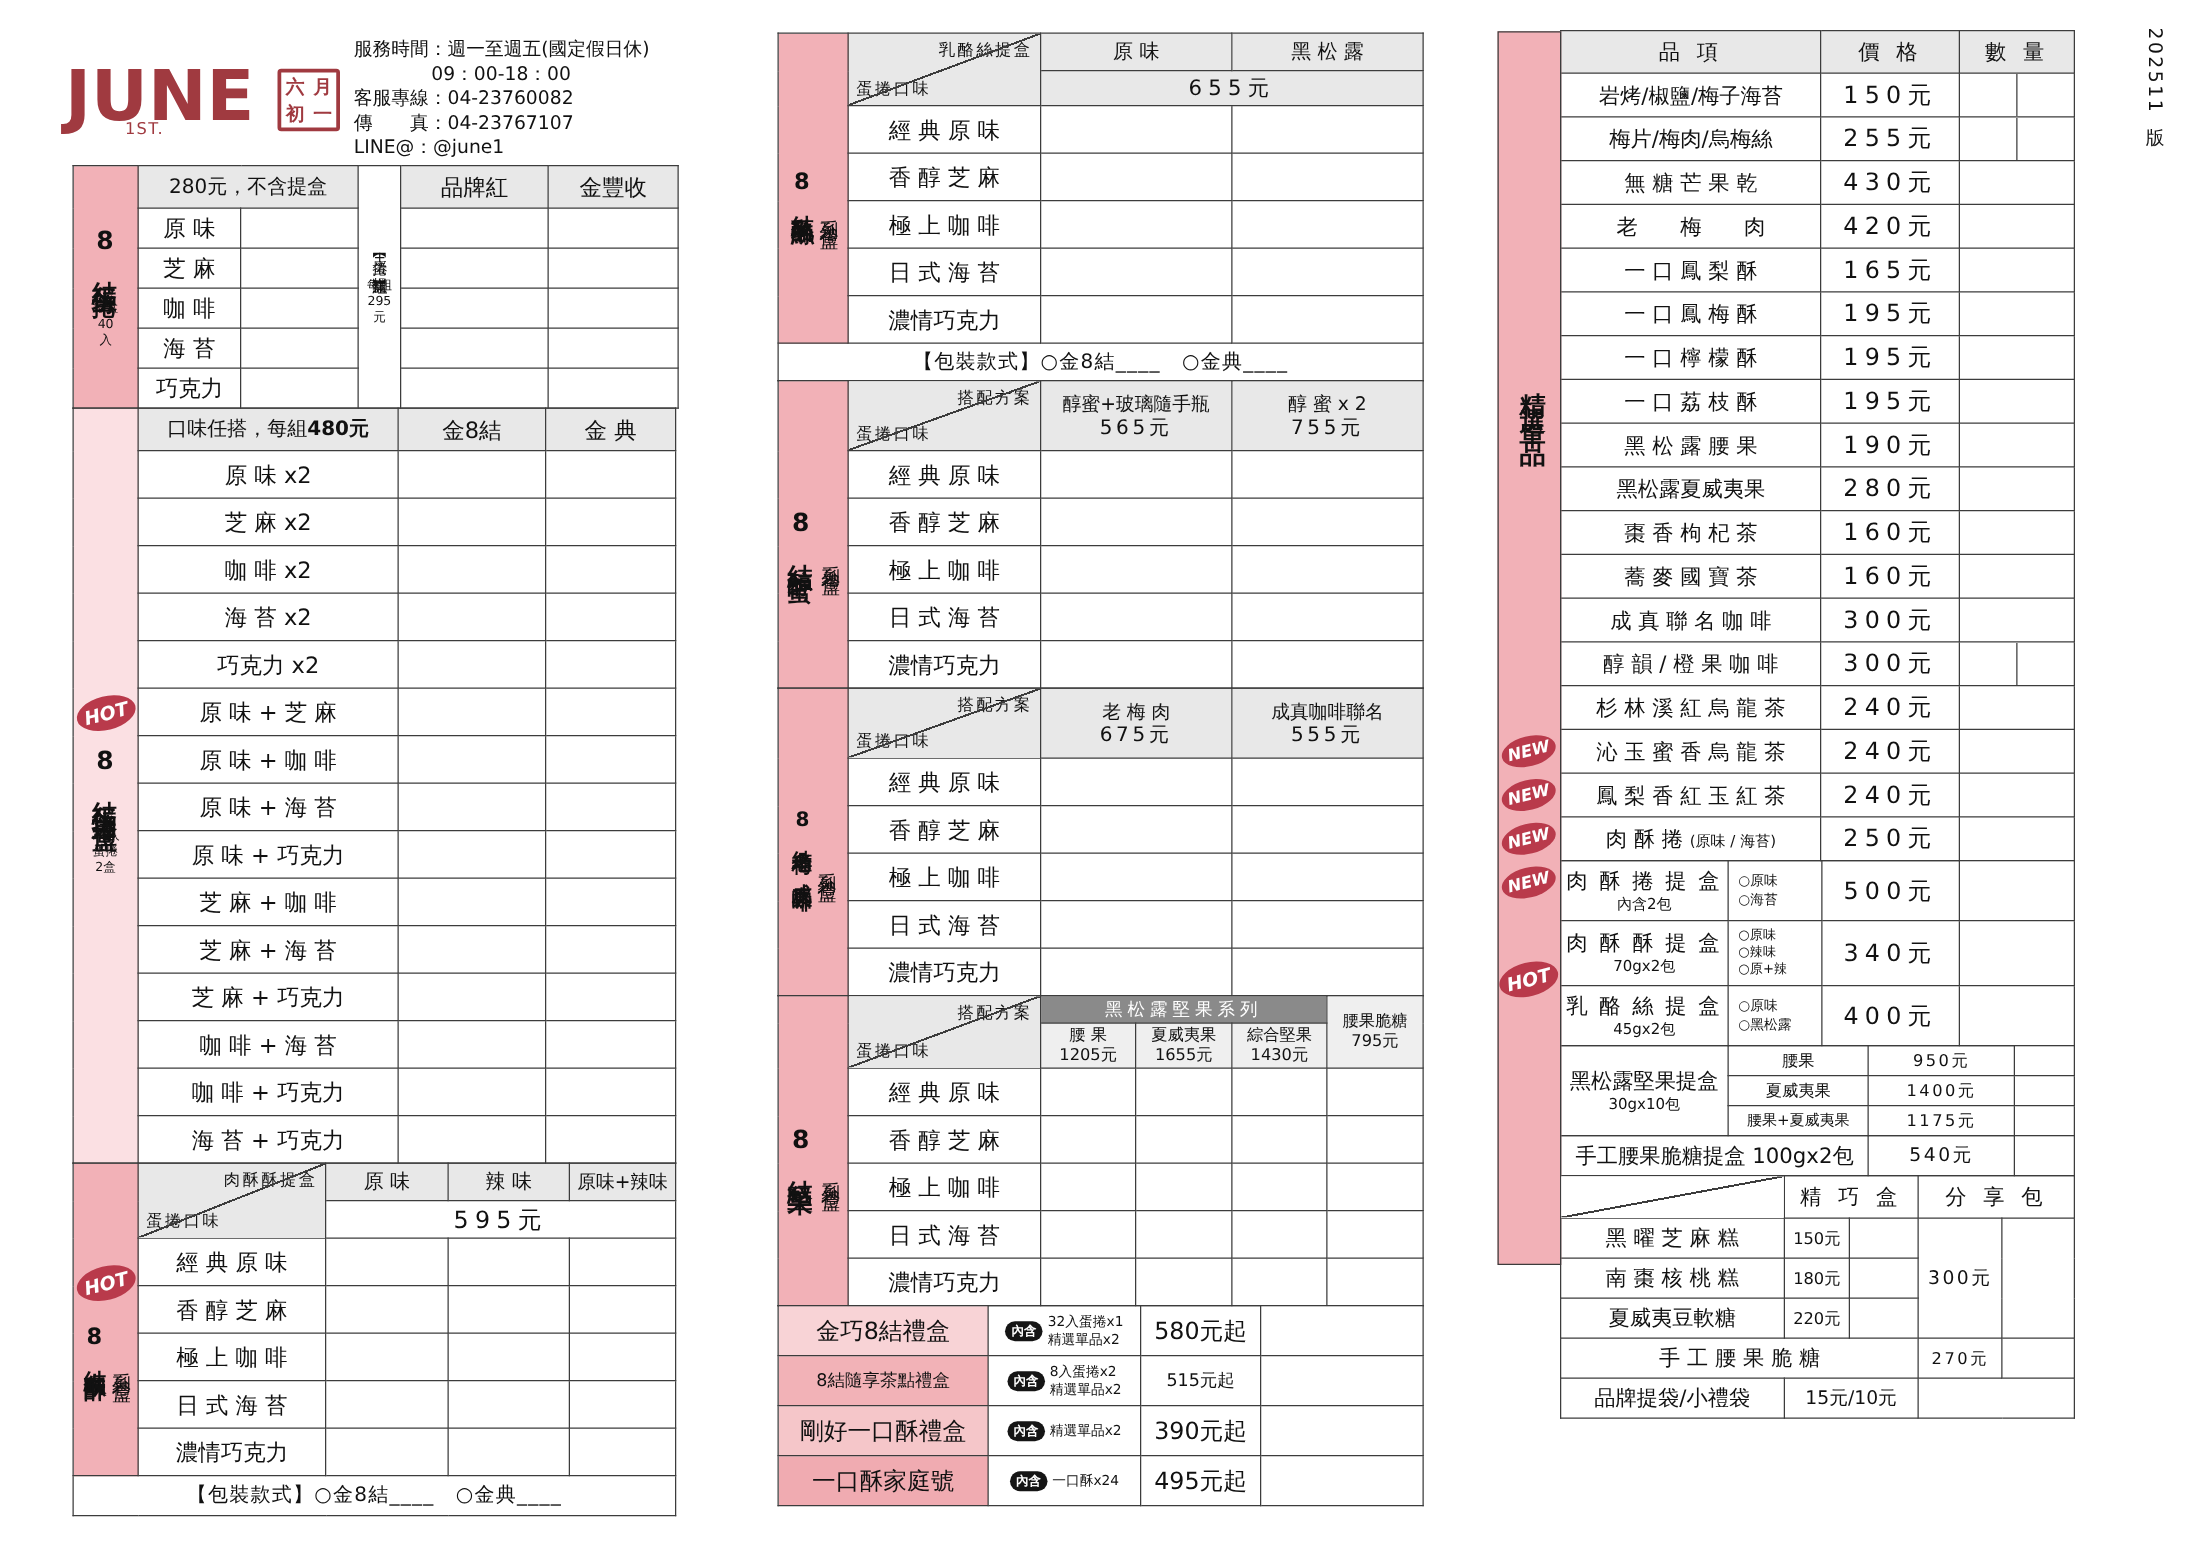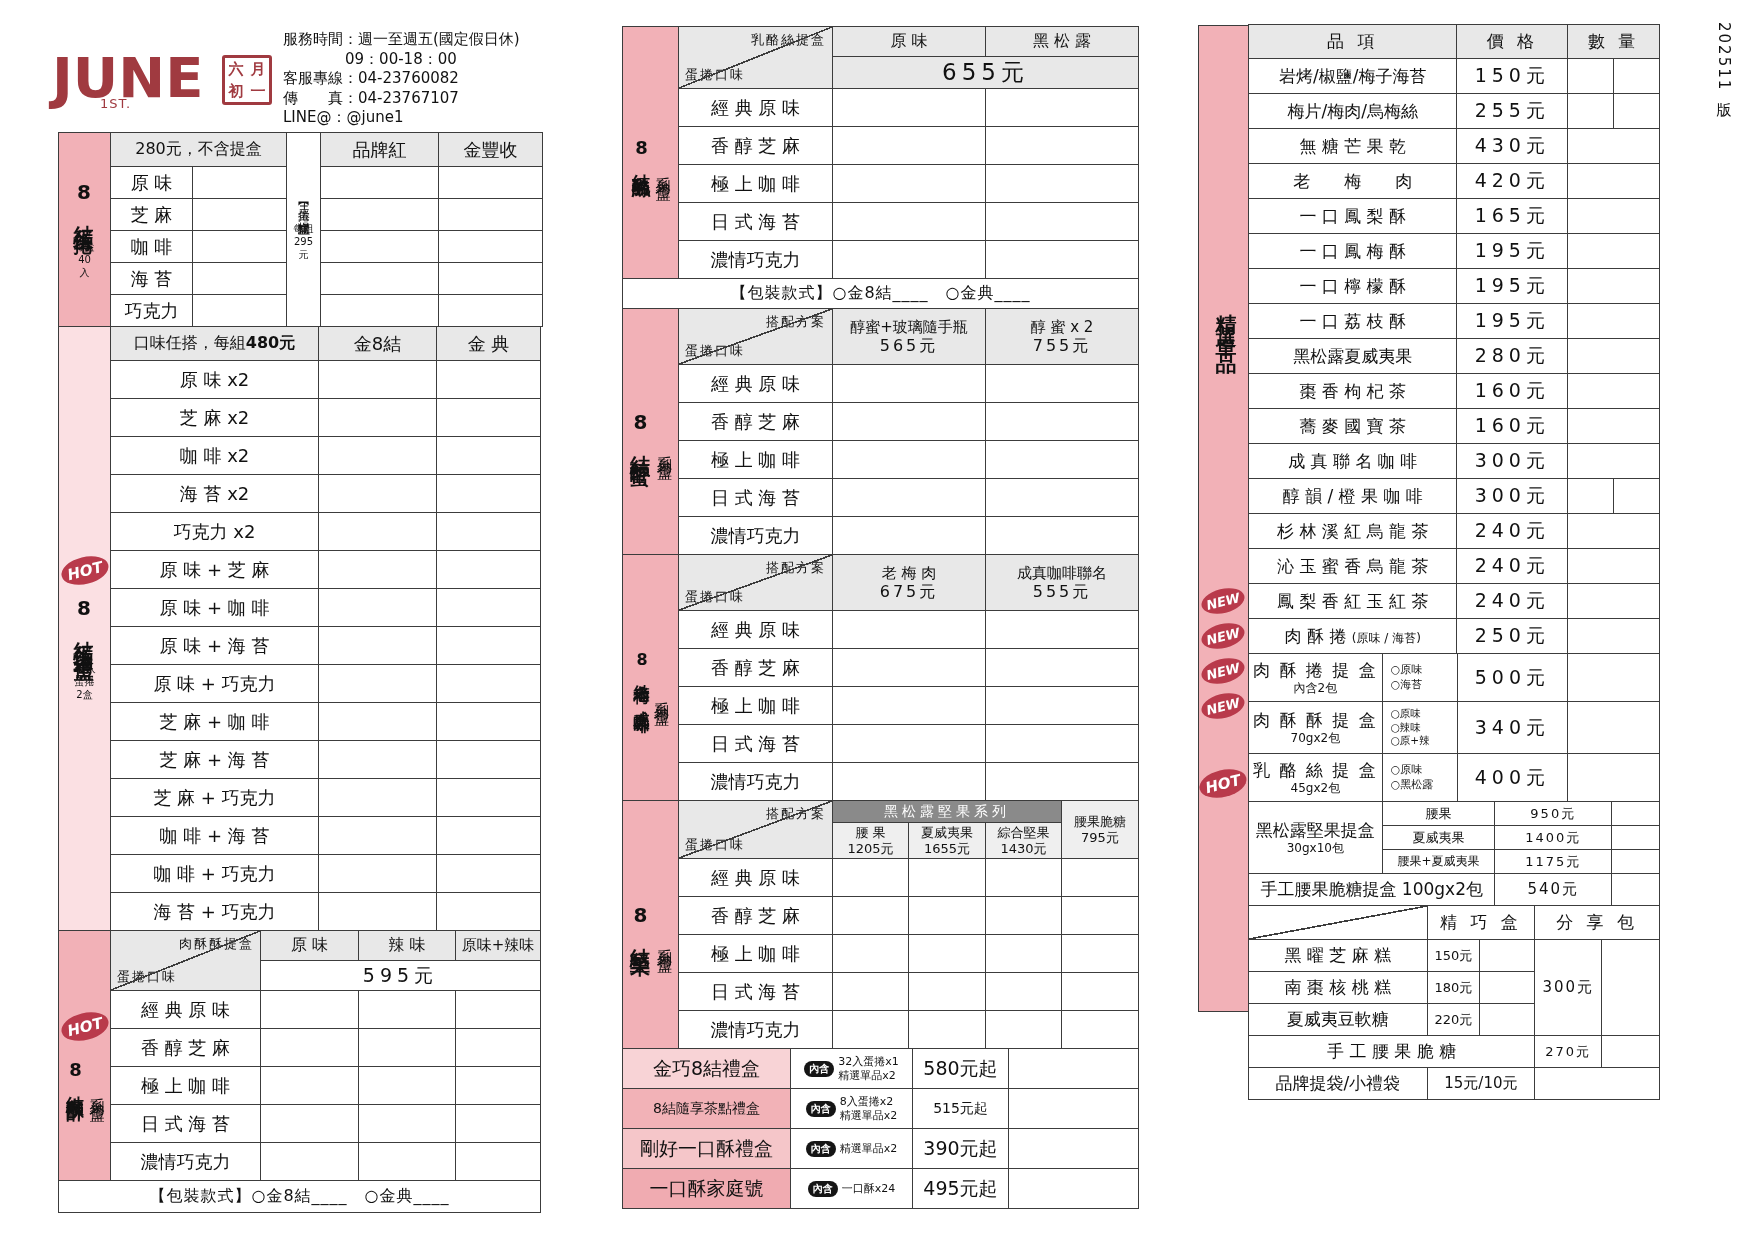--- a/index.html
+++ b/index.html
@@ -339,21 +339,21 @@
         </div>
       </td>
       <td class="diag" rowspan="2">
         <span class="dt">乳酪絲提盒</span>
             <span class="db">蛋捲口味</span>
       </td>
       <td class="gh" style="font-size:16px">原 味</td>
       <td class="gh" style="font-size:16px">黑 松 露</td>
     </tr>
     <tr class="h28">
-          <td class="gh p" colspan="2" style="font-size:23px">655元</td>
+          <td class="gh p" colspan="2" style="font-size:17px">655元</td>
         </tr>
     <tr class="h38">
           <td class="lbl">經 典 原 味</td>
           <td class="oc"></td>
           <td class="oc"></td>
         </tr>
     <tr class="h38">
           <td class="lbl">香 醇 芝 麻</td>
           <td class="oc"></td>
           <td class="oc"></td>
@@ -684,20 +684,25 @@
           <td class="lbl2">一 口 檸 檬 酥</td>
           <td class="p">195元</td>
           <td class="oc"></td>
         </tr>
     <tr class="h35">
           <td class="lbl2">一 口 荔 枝 酥</td>
           <td class="p">195元</td>
           <td class="oc"></td>
         </tr>
     <tr class="h35">
+          <td class="lbl2">黑 松 露 腰 果</td>
+          <td class="p">190元</td>
+          <td class="oc"></td>
+        </tr>
+    <tr class="h35">
           <td class="lbl2">黑松露夏威夷果</td>
           <td class="p">280元</td>
           <td class="oc"></td>
         </tr>
     <tr class="h35">
           <td class="lbl2">棗 香 枸 杞 茶</td>
           <td class="p">160元</td>
           <td class="oc"></td>
         </tr>
     <tr class="h35">

